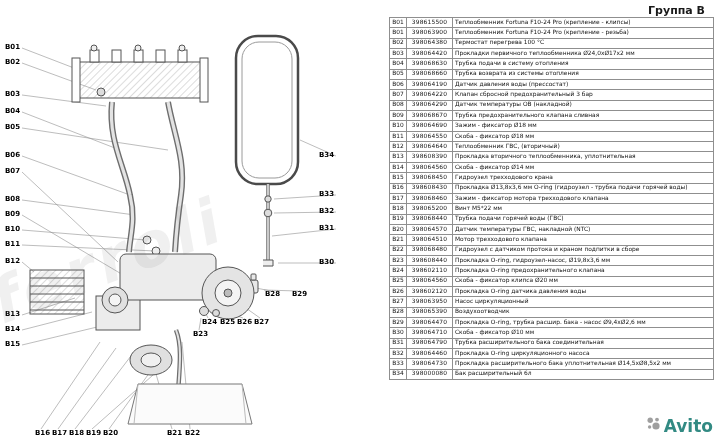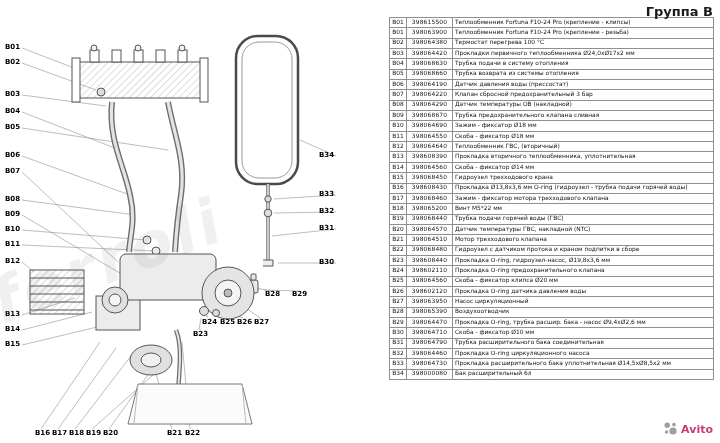--- a/index.html
+++ b/index.html
@@ -7,34 +7,34 @@
   .page{position:relative;width:720px;height:443px;background:#ffffff;
         font-family:"DejaVu Sans","Liberation Sans",sans-serif;color:#1a1a1a;overflow:hidden}
 
   
   .diagram-panel{position:absolute;left:0;top:0;width:388px;height:443px}
   .diagram-svg{position:absolute;left:0;top:0}
   .label-layer{position:absolute;left:0;top:0;width:388px;height:443px;z-index:3}
   .dlabel{position:absolute;font-size:7px;font-weight:700;color:#000;line-height:1;white-space:nowrap}
 
   
-  .group-label{position:absolute;top:4px;right:7px;font-size:13px;font-weight:700;z-index:4}
+  .group-label{position:absolute;top:4px;right:15px;font-size:11px;font-weight:700;z-index:4}
   .table-panel{position:absolute;left:389px;top:17px;width:325px;z-index:2}
   table.parts{border-collapse:collapse;width:100%;table-layout:fixed}
   .parts td{border:0.6px solid #8f8f8f;font-size:5.9px;line-height:1;padding:0 2px;height:10.35px;
             overflow:hidden;white-space:nowrap;vertical-align:middle;color:#141414}
   .parts td.ref{width:17px;text-align:center;padding:0 1px}
   .parts td.code{width:46px;text-align:center;letter-spacing:.2px}
 
   
   .wm-diagonal{position:absolute;left:-6px;top:268px;width:420px;transform:rotate(-21deg);
                transform-origin:left center;font-size:62px;font-style:italic;font-weight:700;
                color:rgba(110,110,110,.10);letter-spacing:4px;z-index:6;pointer-events:none;user-select:none}
-  .wm-avito{position:absolute;right:7px;bottom:7px;display:flex;align-items:flex-end;gap:3px;
-            color:#be185d;font-size:11px;font-weight:700;opacity:.85;z-index:7}
+  .wm-avito{position:absolute;right:7px;bottom:7px;display:flex;align-items:flex-start;gap:3px;
+            color:#0f766e;font-size:17px;font-weight:700;opacity:.85;z-index:7}
 </style>
 </head>
 <body>
 
 <div class="page">
 
   <div class="diagram-panel">
     <svg class="diagram-svg" width="388" height="443" viewBox="0 0 388 443" xmlns="http://www.w3.org/2000/svg">
       <defs>
         <pattern id="hatch" width="5" height="5" patternUnits="userSpaceOnUse" patternTransform="rotate(45)">

